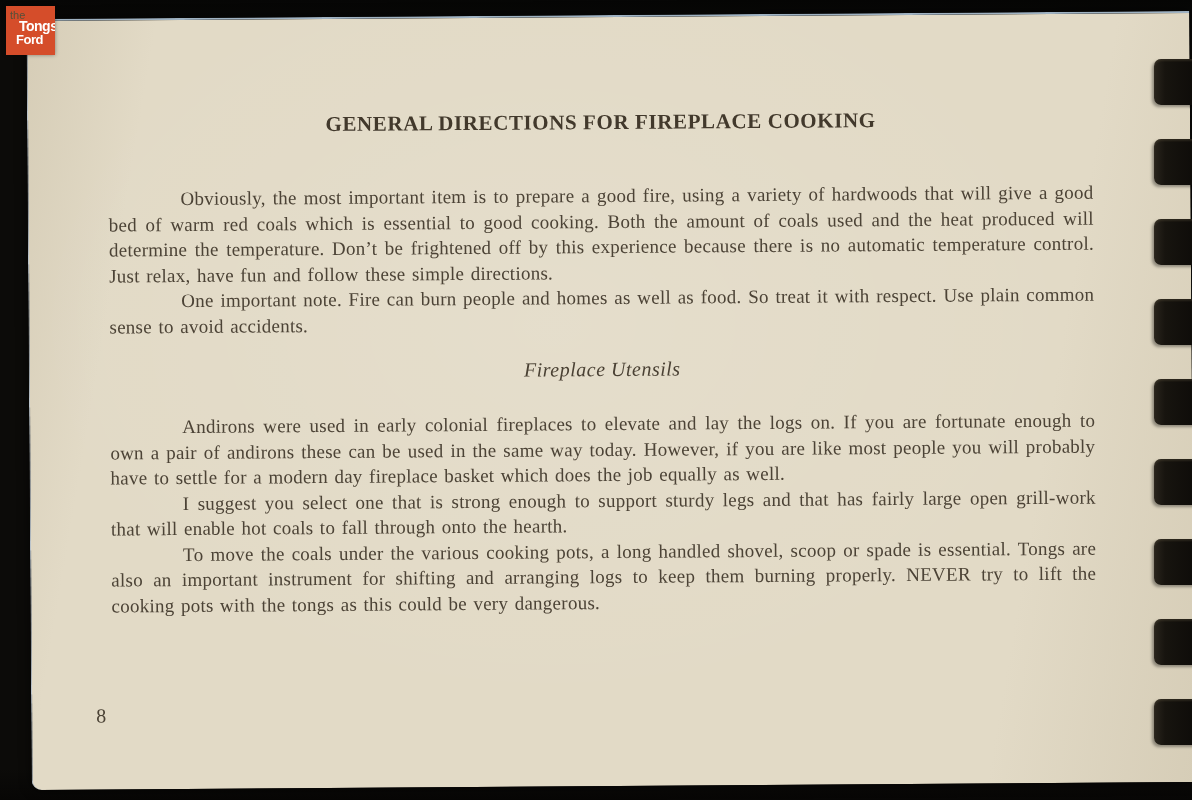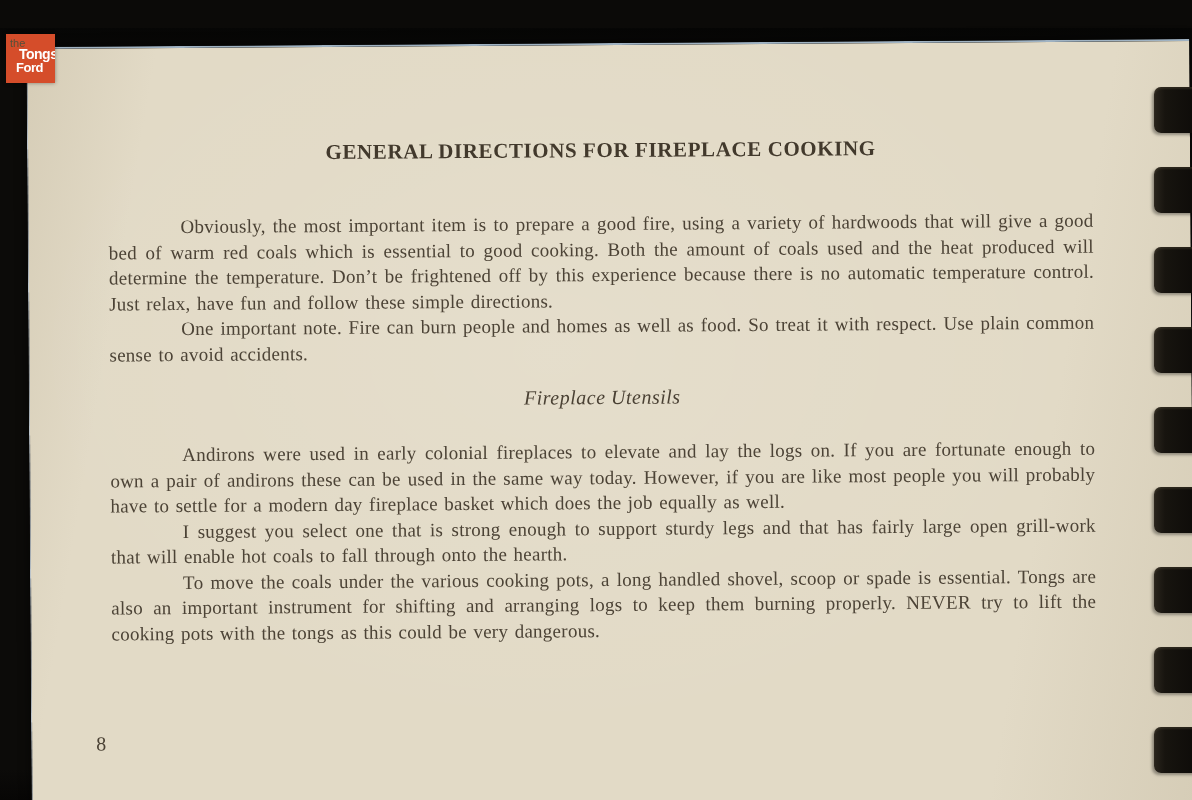--- a/index.html
+++ b/index.html
@@ -11,21 +11,21 @@
     --tab:#17140f;
     --edge-light:#9fb2c2;
   }
   *{margin:0;padding:0;box-sizing:border-box;}
   html,body{width:1192px;height:800px;overflow:hidden;}
   body{
     background:var(--bg);
     font-family:"Liberation Serif", serif;
     position:relative;
   }
-  .scan-stage{position:absolute;inset:0;background:linear-gradient(180deg,#060605 0%,#0c0b09 6%,#0c0b09 96%,#070605 100%);margin-top:28px;}
+  .scan-stage{position:absolute;inset:0;background:linear-gradient(180deg,#060605 0%,#0c0b09 6%,#0c0b09 96%,#070605 100%);}
   .page{
     position:absolute;
     left:29px; top:15px;
     width:1163px; height:771px;
     background:
       radial-gradient(ellipse at 45% 40%, rgba(255,255,255,0.10), rgba(0,0,0,0) 60%),
       linear-gradient(100deg, var(--paper-dark) 0%, var(--paper) 10%, var(--paper) 84%, var(--paper-dark) 100%);
     border-top:2px solid var(--edge-light);
     border-left:1px solid #b9c2c9;
     border-bottom-left-radius:10px;

